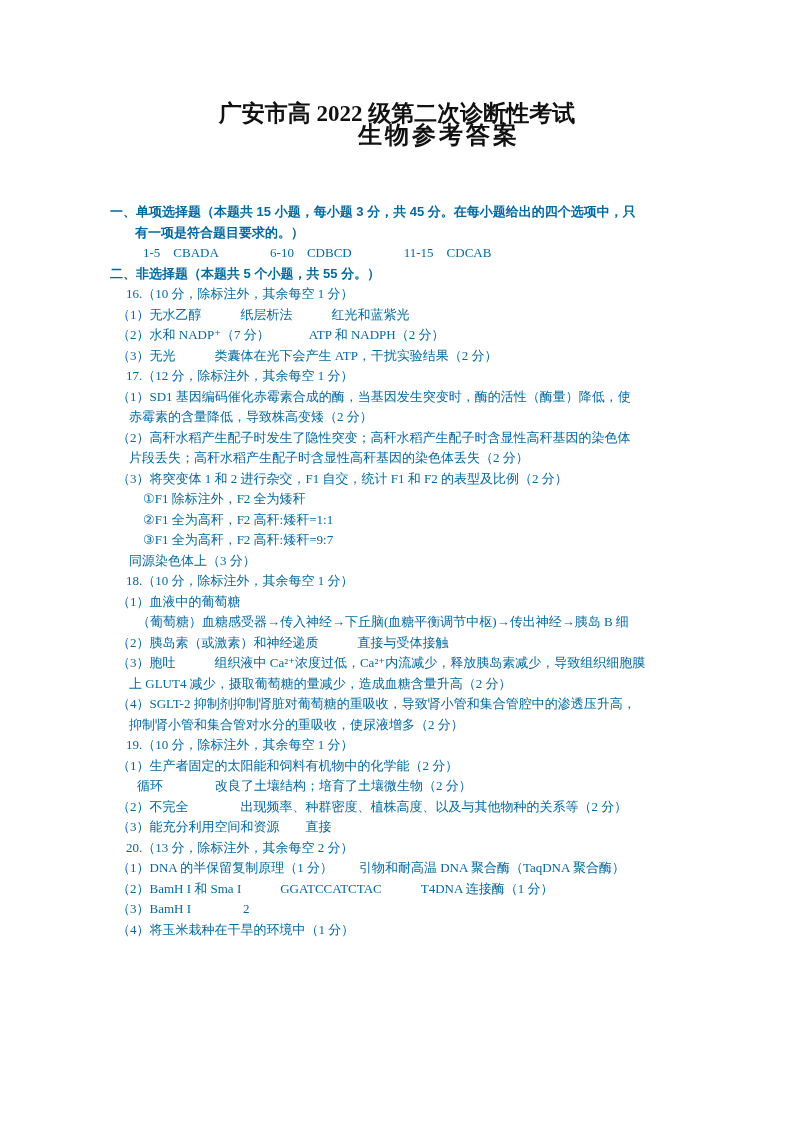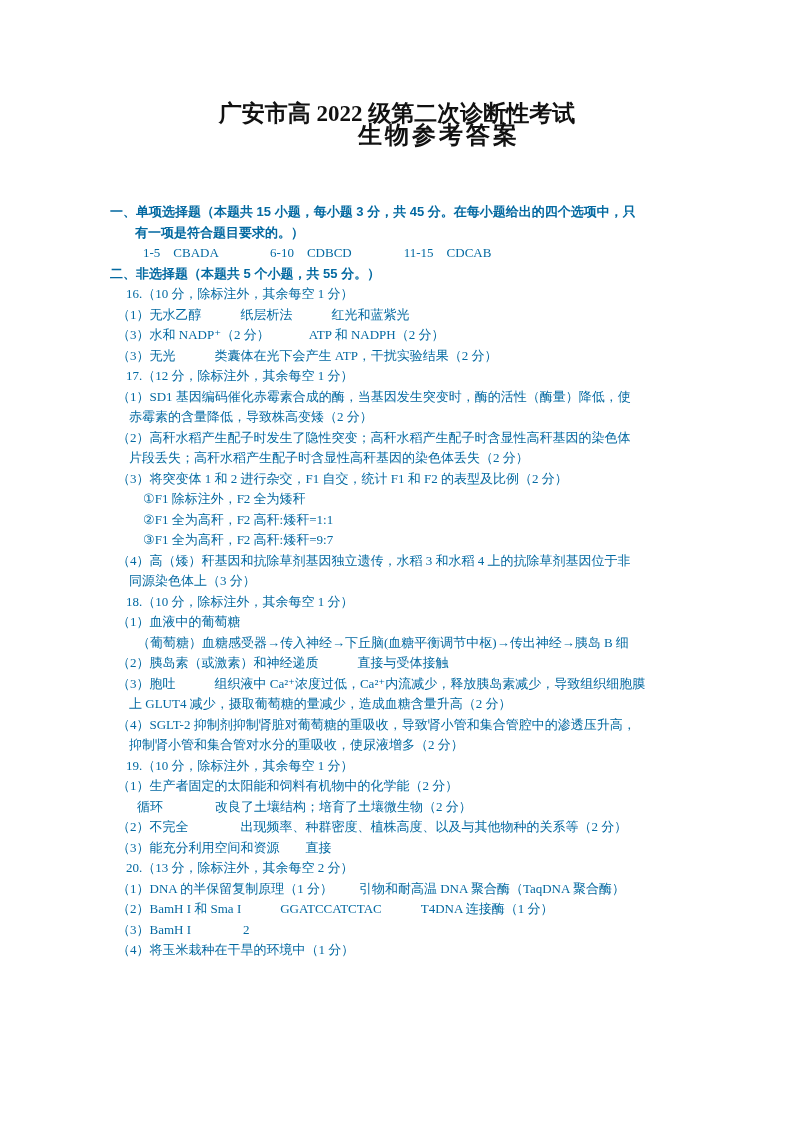--- a/index.html
+++ b/index.html
@@ -53,32 +53,31 @@
 <h1 class="title">广安市高 2022 级第二次诊断性考试</h1>
 <h2 class="subtitle">生物参考答案</h2>
 
 <div class="doc">
   <p class="ln b i0">一、单项选择题（本题共 15 小题，每小题 3 分，共 45 分。在每小题给出的四个选项中，只</p>
   <p class="ln b i25">有一项是符合题目要求的。）</p>
   <p class="ln i33">1-5　CBADA　　　　6-10　CDBCD　　　　11-15　CDCAB</p>
   <p class="ln b i0">二、非选择题（本题共 5 个小题，共 55 分。）</p>
   <p class="ln i3">16.（10 分，除标注外，其余每空 1 分）</p>
   <p class="ln i7">（1）无水乙醇　　　纸层析法　　　红光和蓝紫光</p>
-  <p class="ln i7">（3）水和 NADP⁺（2 分）　　　ATP 和 NADPH（2 分）</p>
+  <p class="ln i7">（2）水和 NADP⁺（7 分）　　　ATP 和 NADPH（2 分）</p>
   <p class="ln i7">（3）无光　　　类囊体在光下会产生 ATP，干扰实验结果（2 分）</p>
   <p class="ln i3">17.（12 分，除标注外，其余每空 1 分）</p>
   <p class="ln i7">（1）SD1 基因编码催化赤霉素合成的酶，当基因发生突变时，酶的活性（酶量）降低，使</p>
   <p class="ln i19">赤霉素的含量降低，导致株高变矮（2 分）</p>
   <p class="ln i7">（2）高秆水稻产生配子时发生了隐性突变；高秆水稻产生配子时含显性高秆基因的染色体</p>
   <p class="ln i19">片段丢失；高秆水稻产生配子时含显性高秆基因的染色体丢失（2 分）</p>
   <p class="ln i7">（3）将突变体 1 和 2 进行杂交，F1 自交，统计 F1 和 F2 的表型及比例（2 分）</p>
   <p class="ln i33">①F1 除标注外，F2 全为矮秆</p>
   <p class="ln i33">②F1 全为高秆，F2 高秆:矮秆=1:1</p>
   <p class="ln i33">③F1 全为高秆，F2 高秆:矮秆=9:7</p>
-  <p class="ln i7">（4）高（矮）秆基因和抗除草剂基因独立遗传，水稻 3 和水稻 4 上的抗除草剂基因位于非</p>
   <p class="ln i19">同源染色体上（3 分）</p>
   <p class="ln i3">18.（10 分，除标注外，其余每空 1 分）</p>
   <p class="ln i7">（1）血液中的葡萄糖</p>
   <p class="ln i27">（葡萄糖）血糖感受器→传入神经→下丘脑(血糖平衡调节中枢)→传出神经→胰岛 B 细</p>
   <p class="ln i7">（2）胰岛素（或激素）和神经递质　　　直接与受体接触</p>
   <p class="ln i7">（3）胞吐　　　组织液中 Ca²⁺浓度过低，Ca²⁺内流减少，释放胰岛素减少，导致组织细胞膜</p>
   <p class="ln i19">上 GLUT4 减少，摄取葡萄糖的量减少，造成血糖含量升高（2 分）</p>
   <p class="ln i7">（4）SGLT-2 抑制剂抑制肾脏对葡萄糖的重吸收，导致肾小管和集合管腔中的渗透压升高，</p>
   <p class="ln i19">抑制肾小管和集合管对水分的重吸收，使尿液增多（2 分）</p>
   <p class="ln i3">19.（10 分，除标注外，其余每空 1 分）</p>

